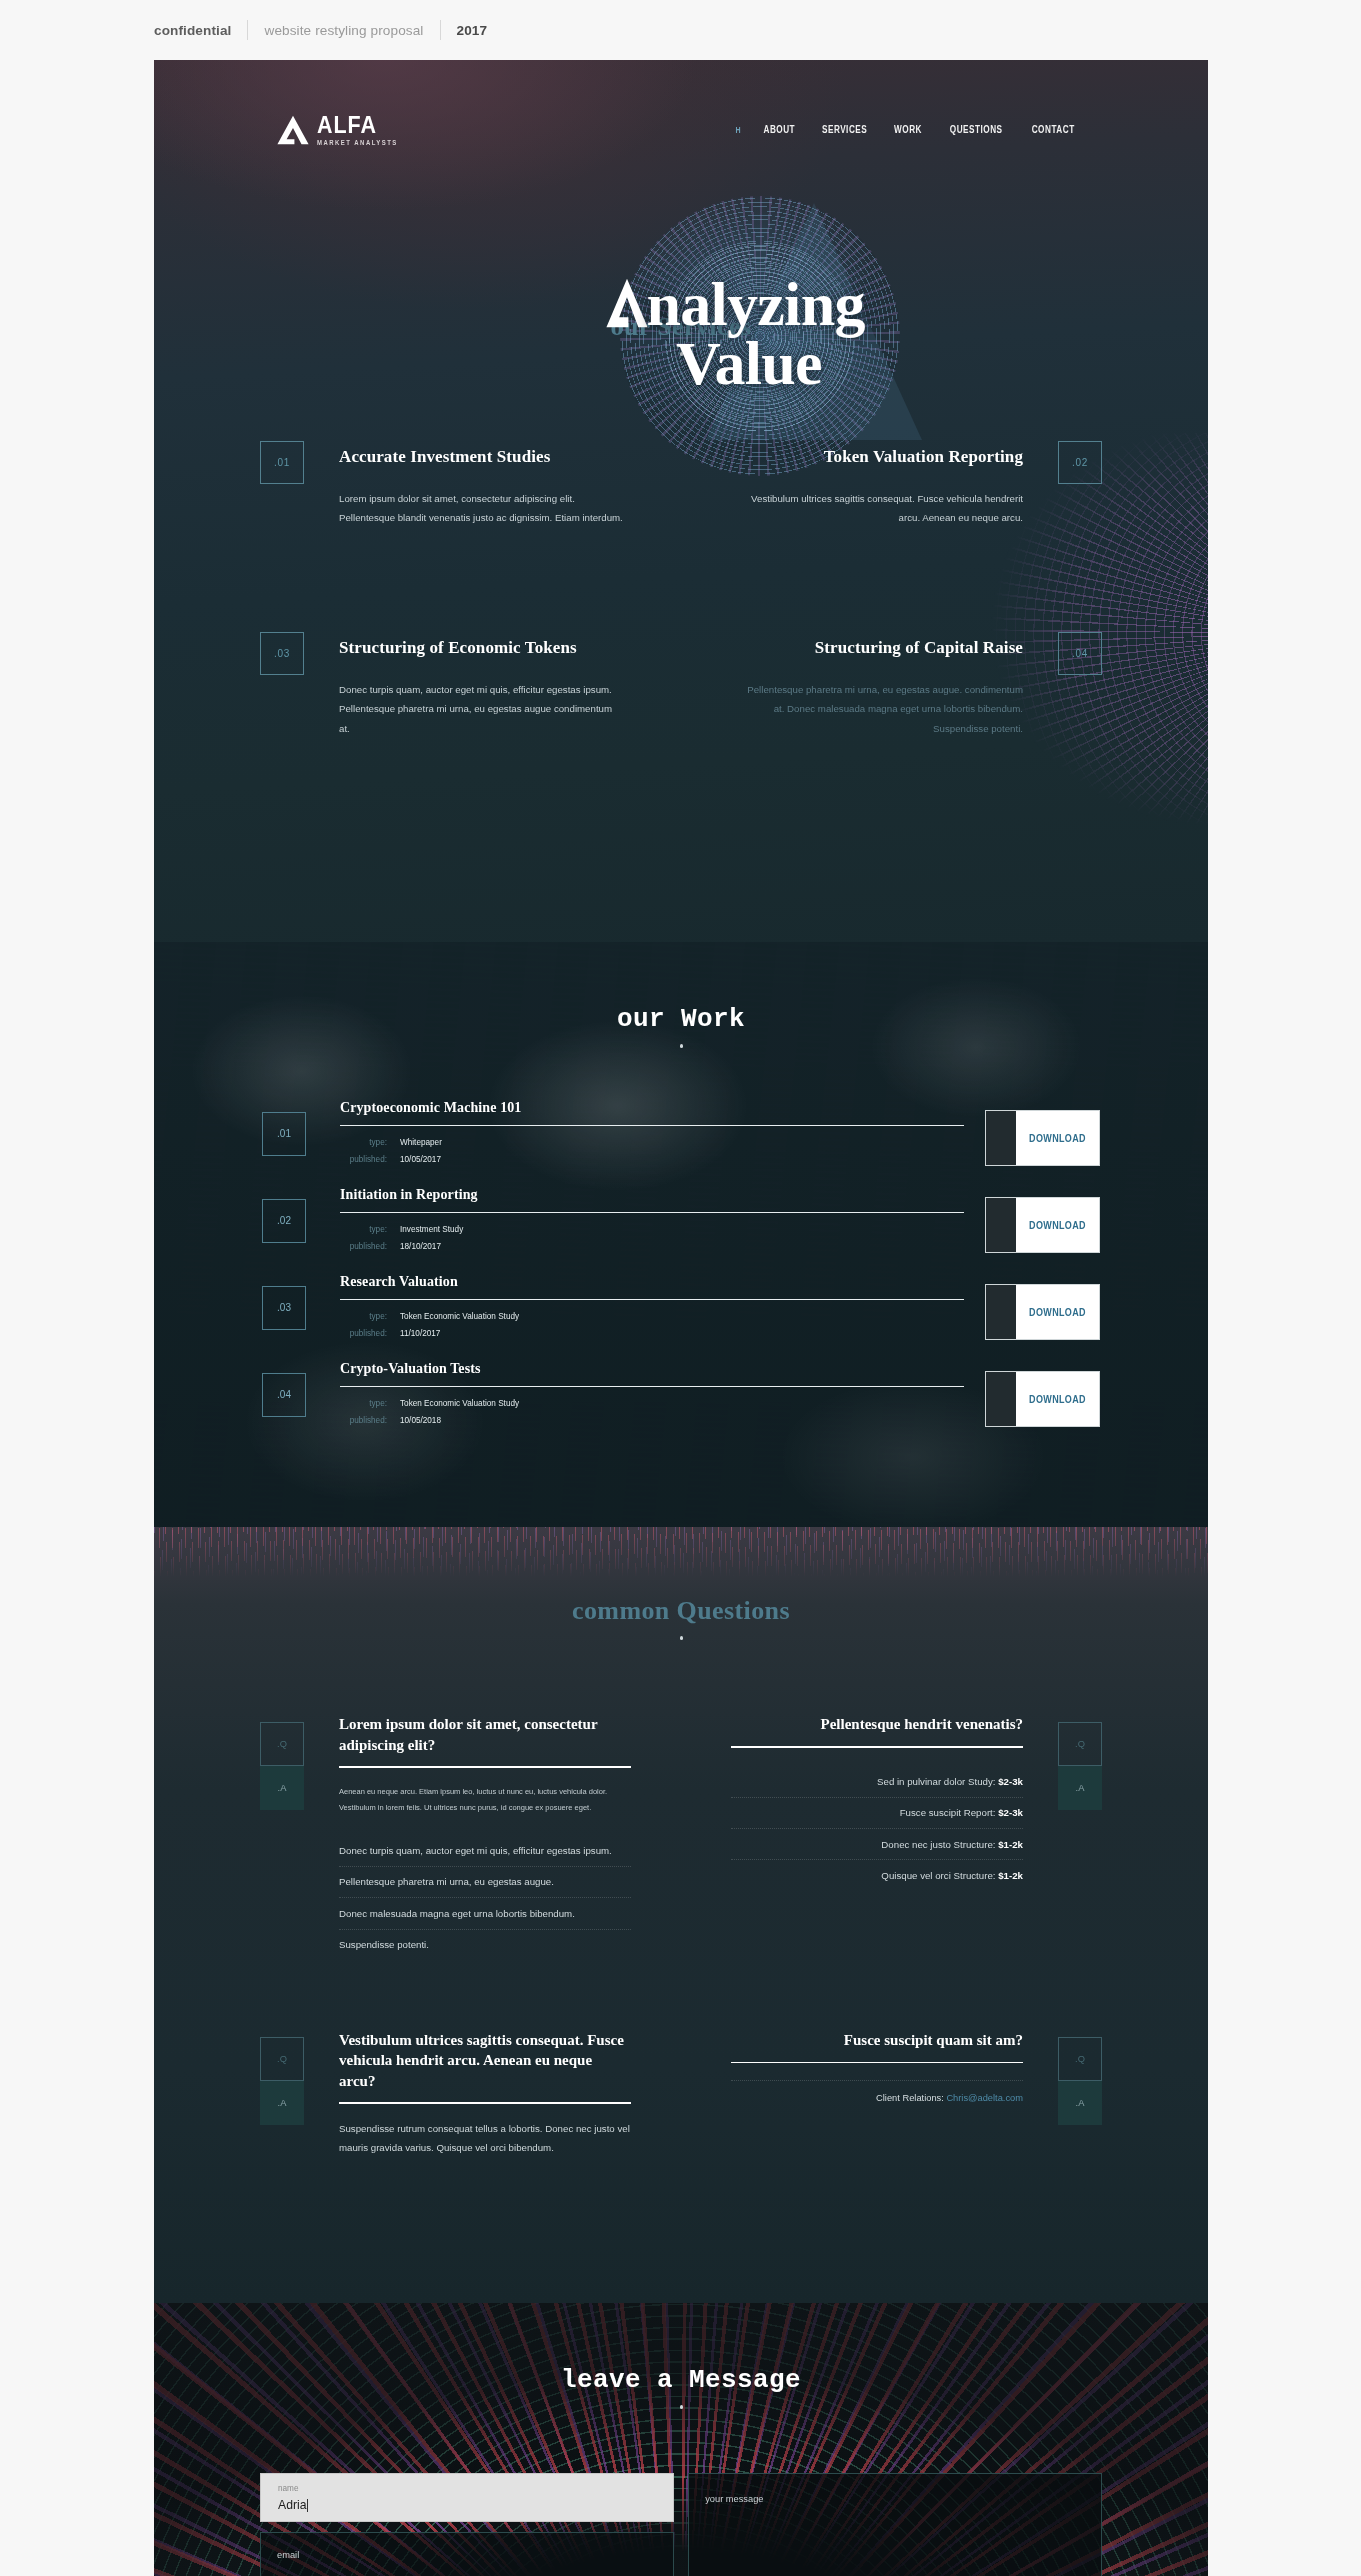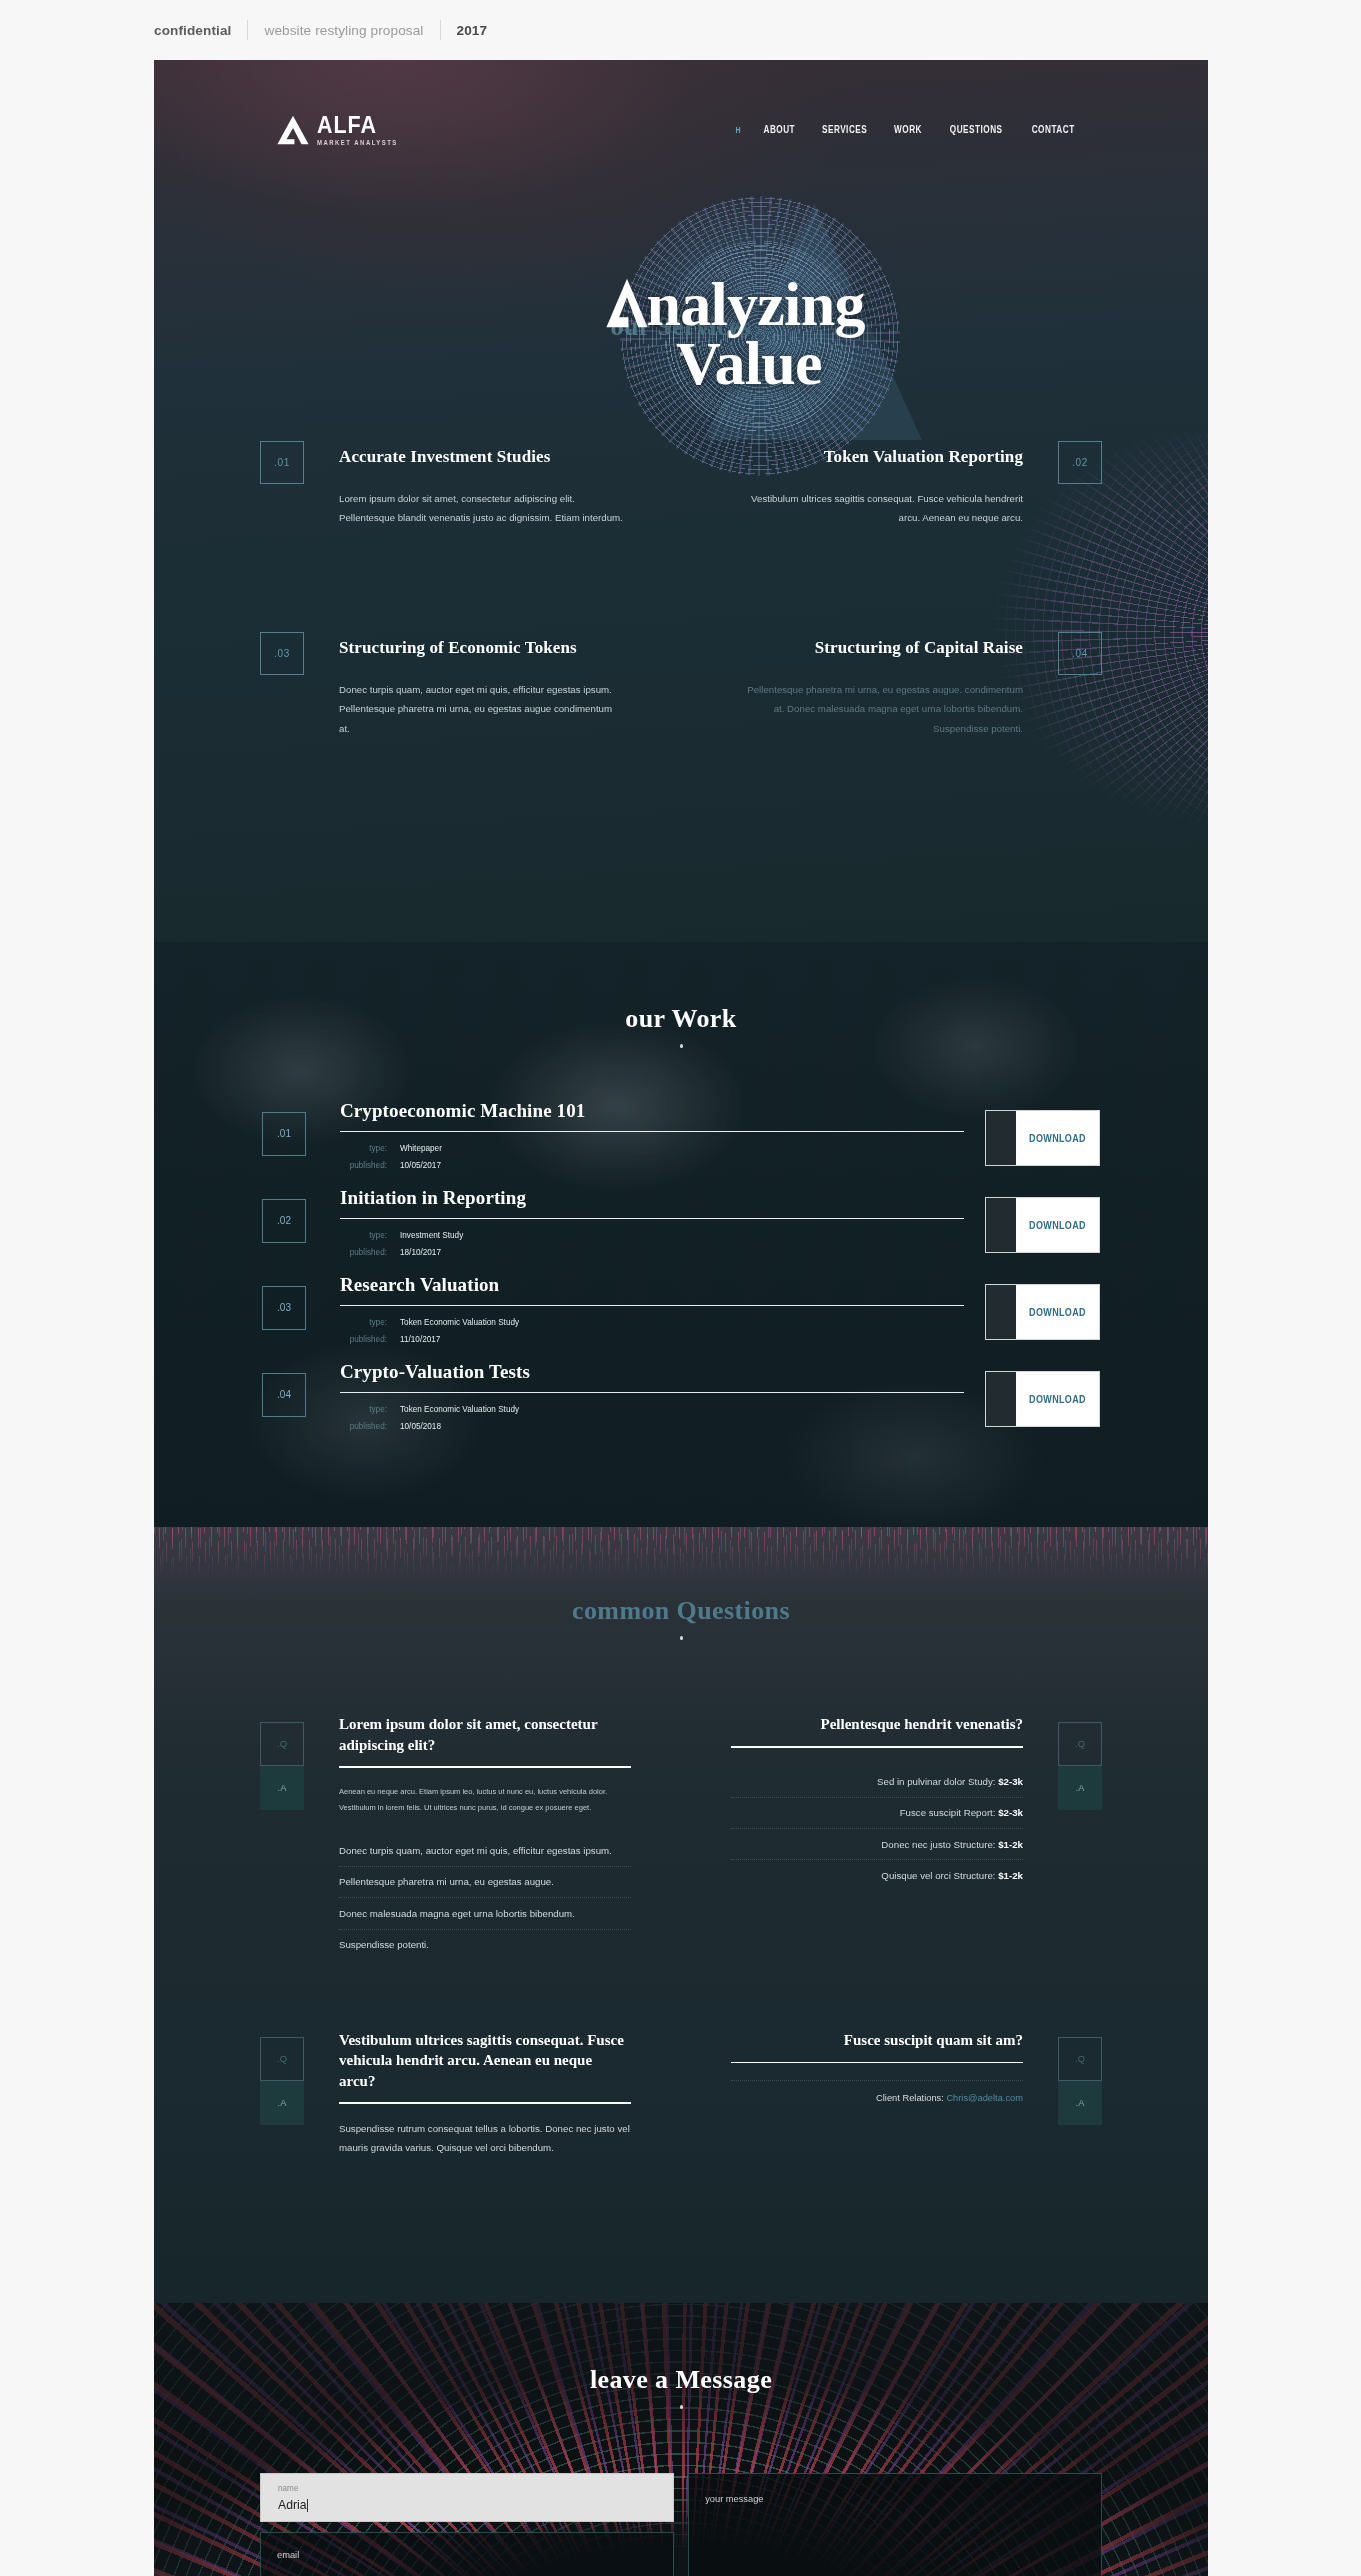--- a/index.html
+++ b/index.html
@@ -131,21 +131,21 @@
   .sec-head .rule {
     width: 128px; height: 0.7px; margin: 11.5px auto 0;
     background: linear-gradient(90deg, rgba(255,255,255,0), rgba(255,255,255,.42), rgba(255,255,255,0));
     position: relative;
   }
   .sec-head .rule i {
     position: absolute; left: 50%; top: -1.4px; width: 3.6px; height: 3.6px; margin-left: -1.4px;
     border-radius: 50%; background: #cfd8db;
   }
   .sec-head.teal h2 { color: #4e7b8c; }
-  .sec-head.white h2 { color: #ffffff; }
+  .sec-head.white h2 { color: #ffffff; font-family: Liberation Mono, monospace; }
 
   
   .services { position: relative; padding-top: 143px; z-index: 4; }
   .svc-grid {
     display: grid; grid-template-columns: 1fr 1fr; column-gap: 0; row-gap: 62px;
     margin: 77px 106px 0 106px;
   }
   .svc { position: relative; min-height: 129px; }
   .svc .numbox {
     position: absolute; top: 10px; width: 44px; height: 43px;
@@ -192,21 +192,21 @@
   .work-row { position: relative; height: 87px; display: flex; align-items: flex-start; }
   .work-row .numbox {
     width: 44px; height: 44px; border: 0.7px solid #4f7d8d; flex: 0 0 44px;
     display: flex; align-items: center; justify-content: center;
     color: #7fb0c1; font-size: 10px; margin-top: 11.5px;
     font-family: "Liberation Sans Narrow", "Liberation Sans", sans-serif;
   }
   .work-row .info { flex: 1; padding-left: 34px; padding-right: 21.5px; }
   .work-row h3 {
     font-family: "Liberation Serif", "DejaVu Serif", serif;
-    font-size: 19px; font-weight: 700; color: #fff; letter-spacing: 0.1px;
+    font-size: 14px; font-weight: 700; color: #fff; letter-spacing: 0.1px;
   }
   .work-row .hr { height: 0.7px; background: #e8eef0; margin: 8.6px 0 10px; }
   .work-row .meta { display: flex; font-size: 8.2px; line-height: 2.0; }
   .work-row .meta .k { width: 60px; text-align: right; color: #5b7e89; padding-right: 13px; }
   .work-row .meta .v { color: #e4ecee; }
   .dl {
     flex: 0 0 115px; height: 56px; margin-top: 10px; display: flex; align-items: stretch;
     background: #fff; border: 0.7px solid #cfd6d8;
   }
   .dl .swatch { width: 30px; background: #222b2f; }

